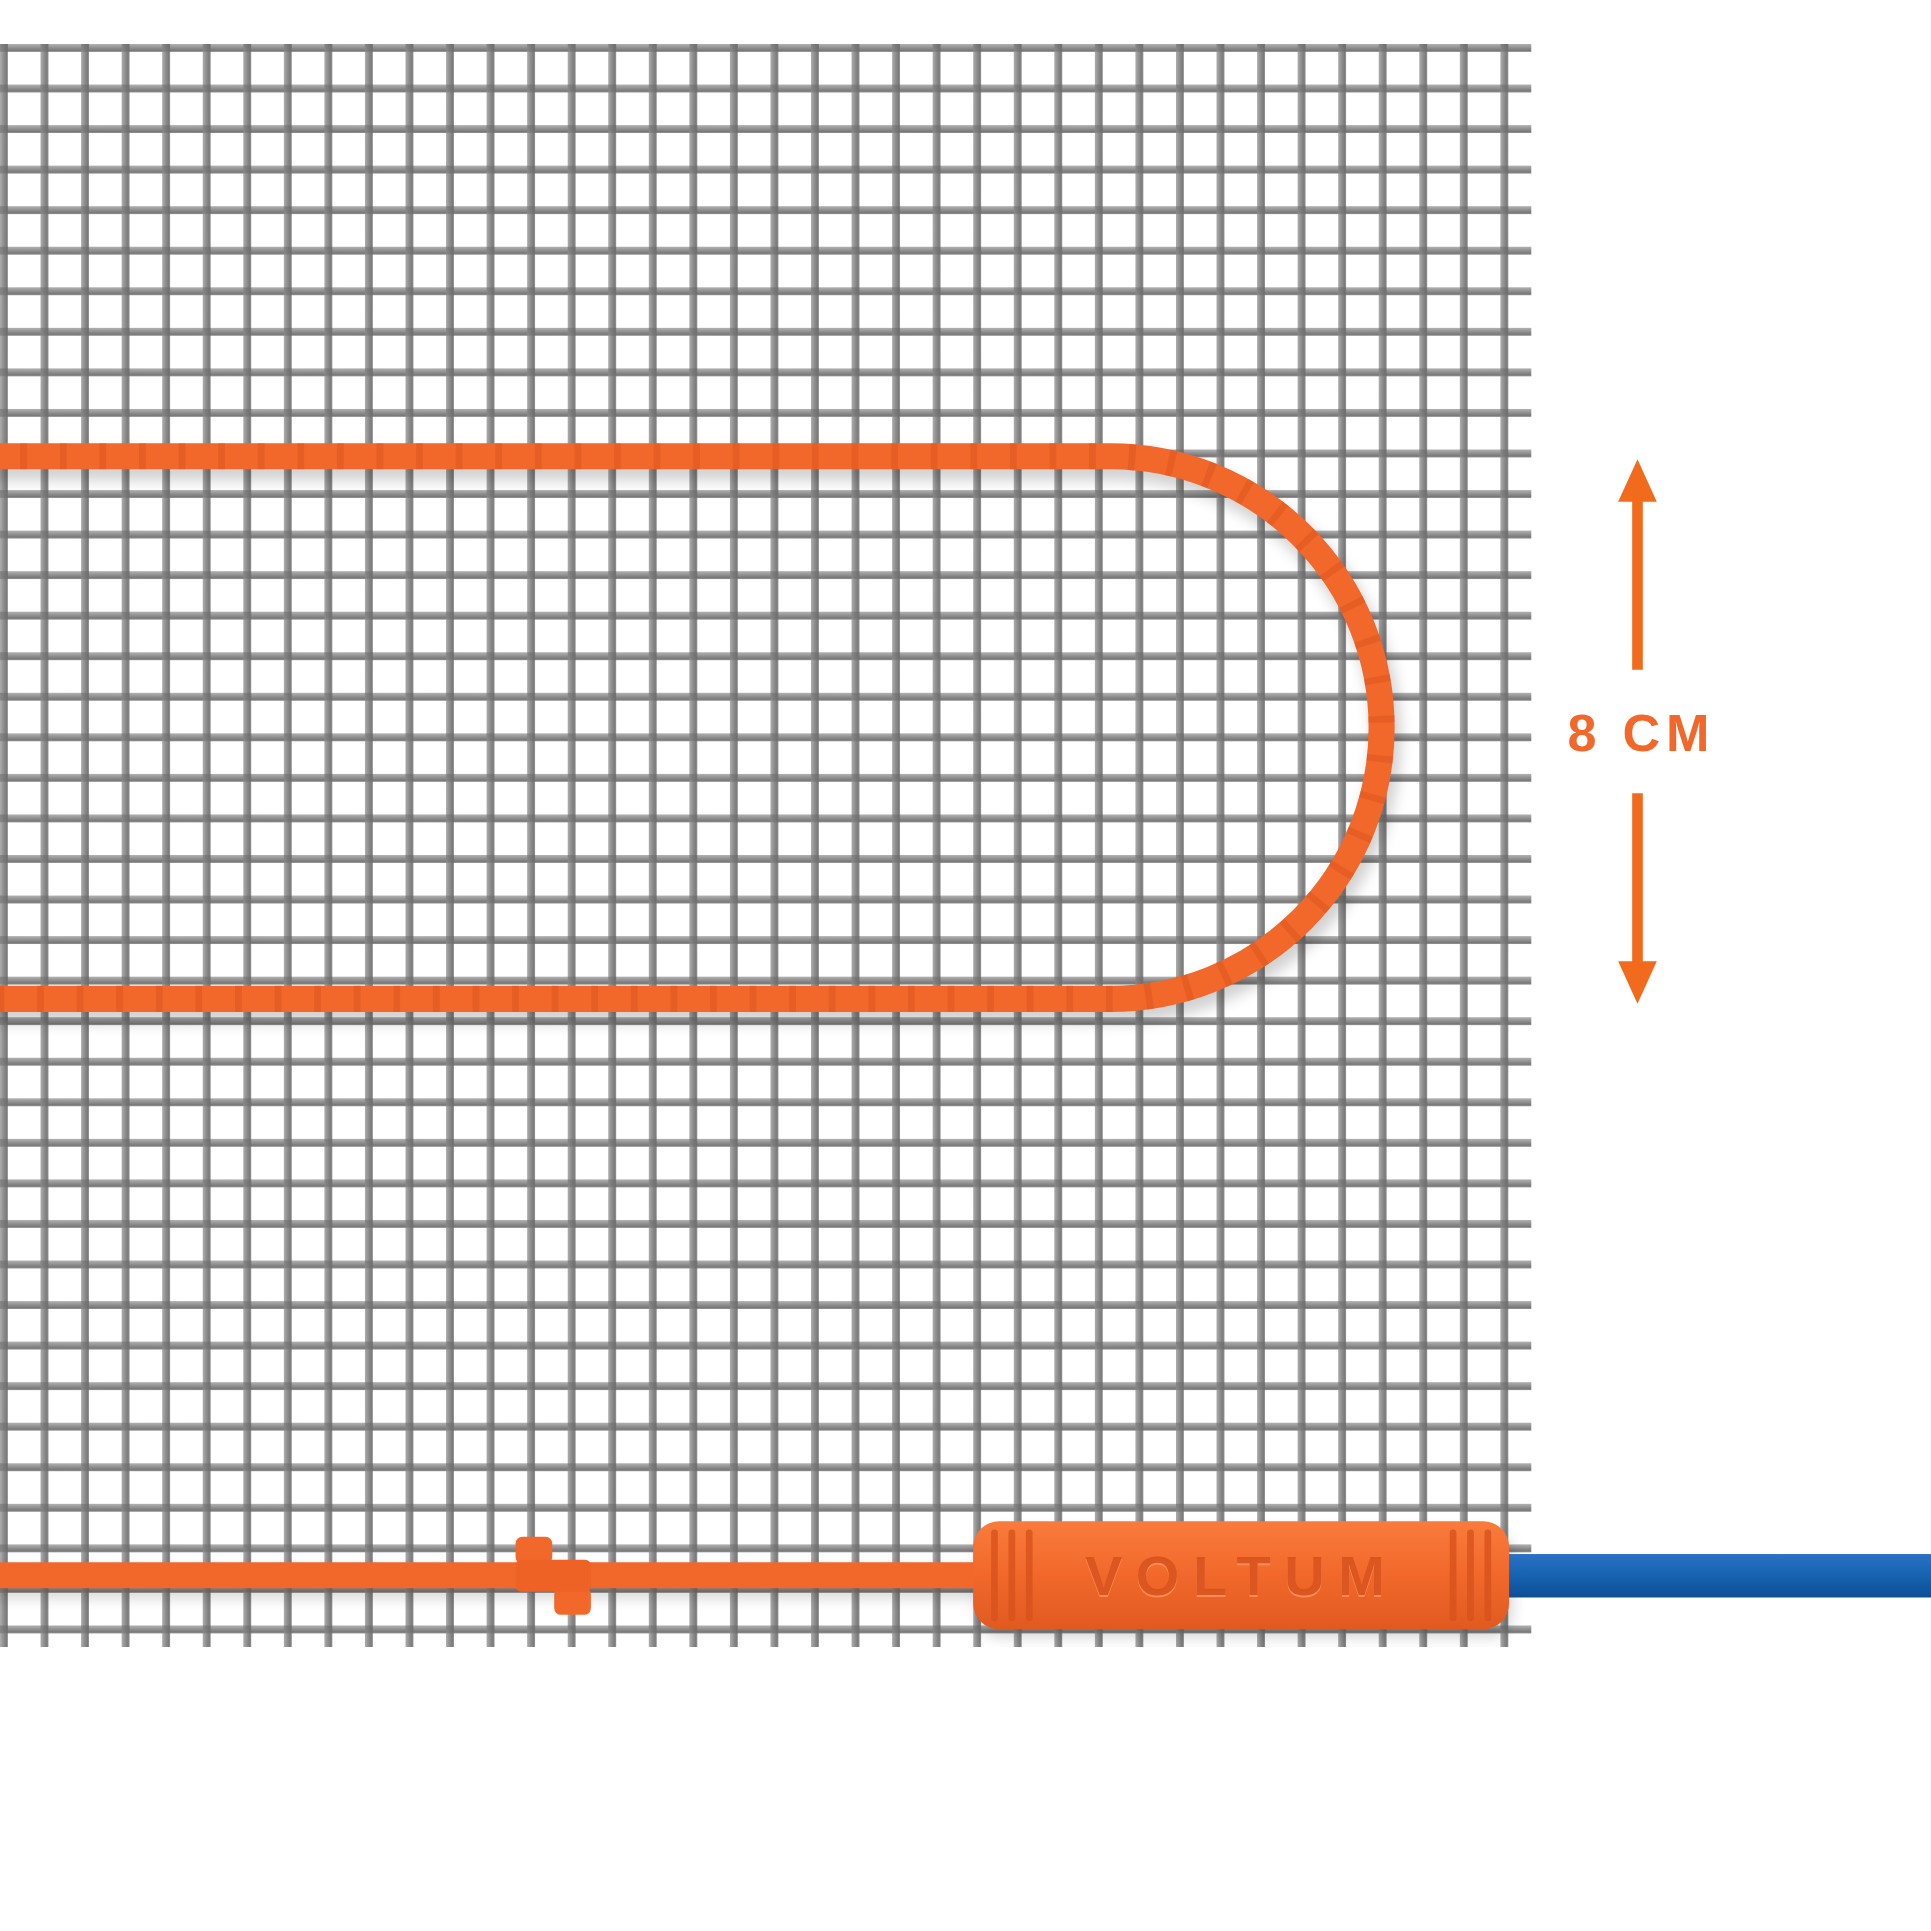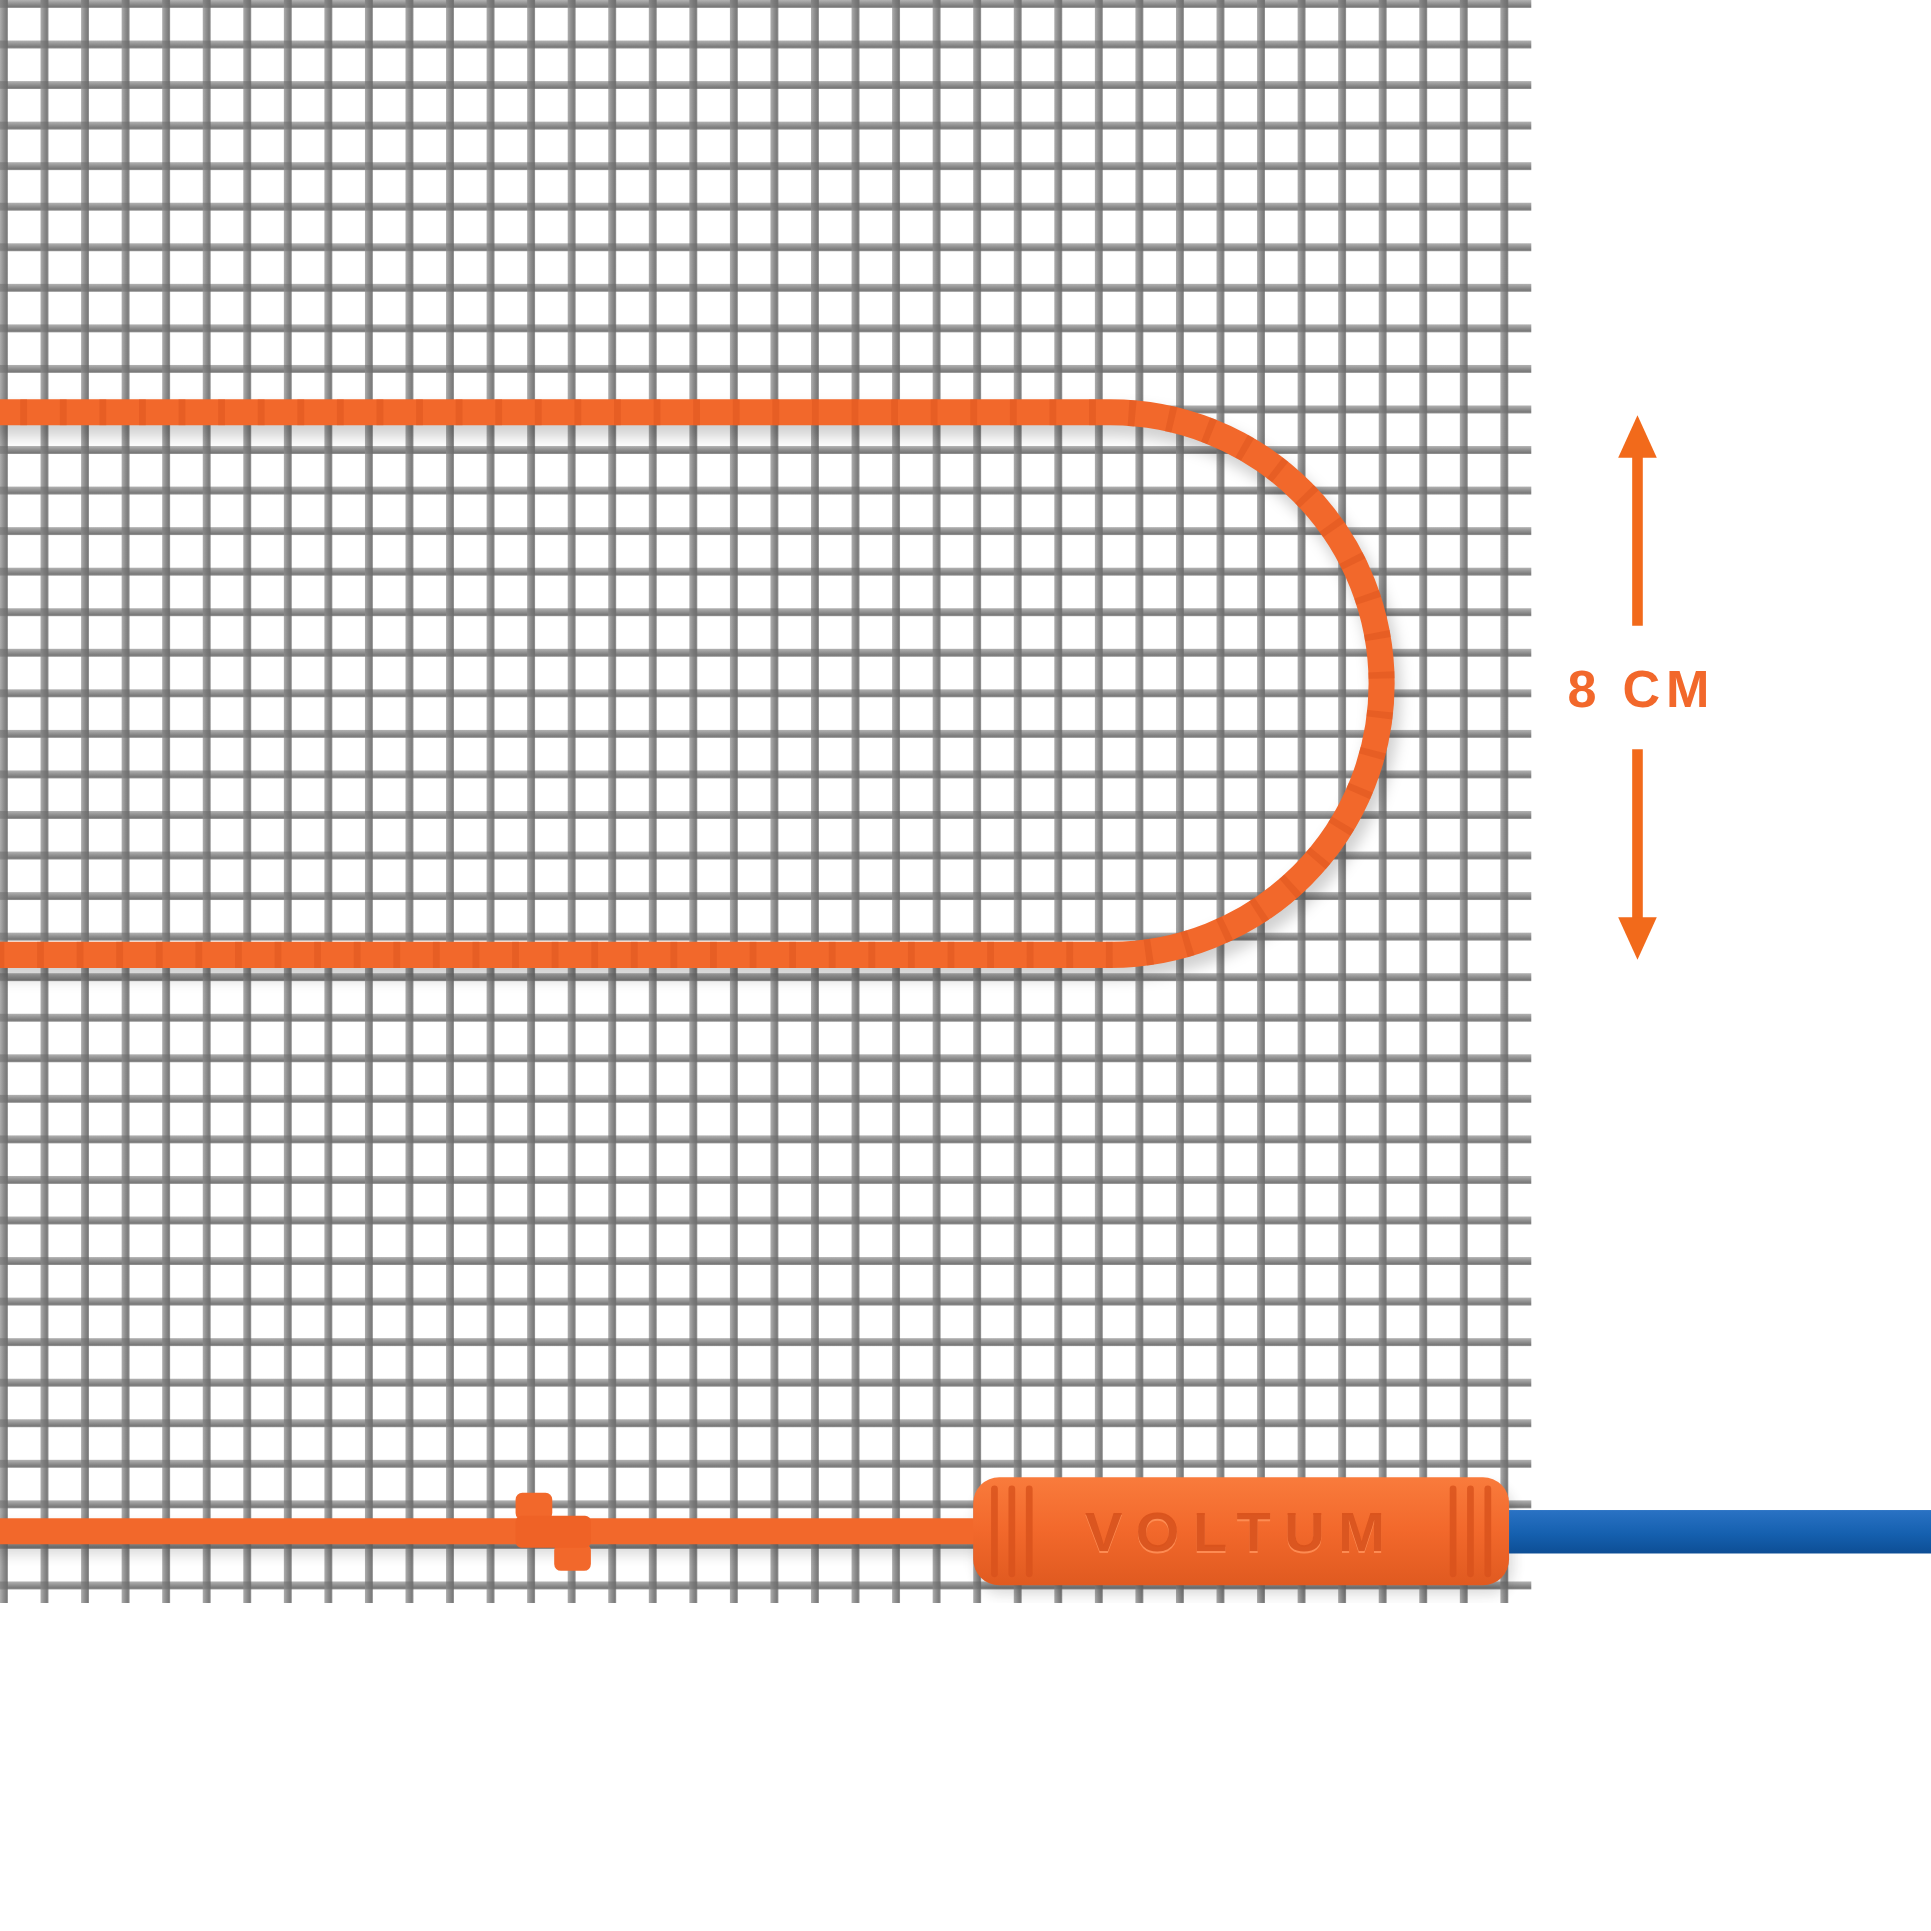--- a/index.html
+++ b/index.html
@@ -7,20 +7,21 @@
     padding: 0;
     background: #ffffff;
     font-family: "Liberation Sans", sans-serif;
   }
   .stage {
     position: relative;
     width: 1931px;
     height: 1603px;
     background: #ffffff;
     overflow: hidden;
+    margin-top: 44px;
   }
   svg { display: block; }
   text {
     font-family: "Liberation Sans", "DejaVu Sans", sans-serif;
     font-weight: bold;
   }
   .spacing-text {
     font-size: 54px;
     letter-spacing: 6px;
     fill: #F2682B;

